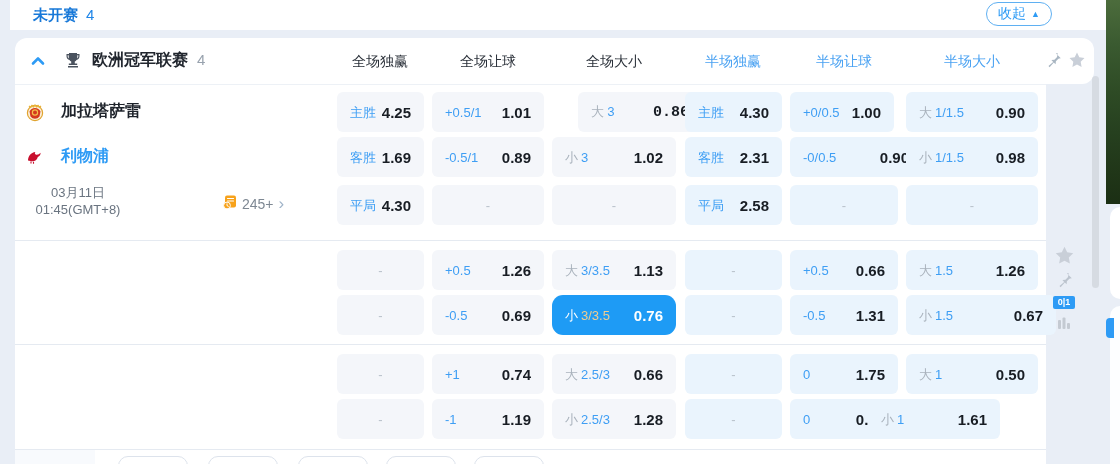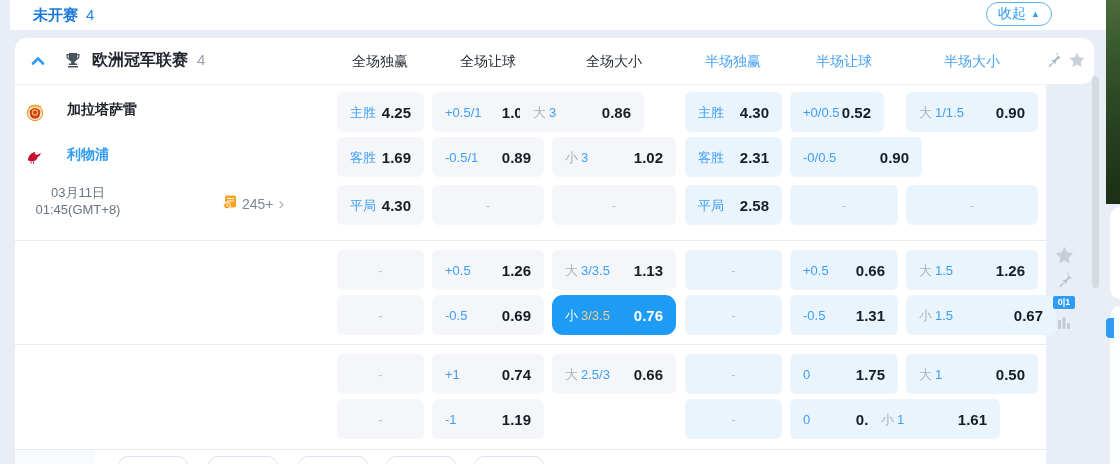--- a/index.html
+++ b/index.html
@@ -22,21 +22,21 @@
   .lh-abs{position:absolute;}
   .league-name{font-size:16px;font-weight:700;color:#21262E;}
   .league-count{font-size:15px;font-weight:400;color:#98A2AE;margin-left:9px;}
   .col-header{position:absolute;top:15px;transform:translateX(-50%);font-size:14px;white-space:nowrap;}
   .col-header.full{color:#2A3039;}
   .col-header.half{color:#4AA2F2;}
 
   
   .table-body{position:absolute;left:15px;top:84px;width:1031px;height:380px;background:#fff;}
   .sep{position:absolute;left:15px;width:1031px;height:1px;background:#E5EAF1;}
-  .team-name{position:absolute;left:52px;font-size:14px;font-weight:700;color:#1E232B;white-space:nowrap;}
+  .team-name{position:absolute;left:46px;font-size:16px;font-weight:700;color:#1E232B;white-space:nowrap;}
   .team-name.away{color:#2E9BF5;}
   .team-logo{position:absolute;left:10px;}
   .meta-date{position:absolute;left:7px;top:100px;width:112px;text-align:center;
     font-size:13px;line-height:17px;color:#6A7480;}
   .markets-link{position:absolute;left:207px;top:110px;display:flex;align-items:center;gap:4px;
     font-size:14px;color:#7E8893;cursor:pointer;}
   .markets-link .chev{color:#9FB3C8;font-size:17px;line-height:14px;margin-left:1px;}
 
   
   .cells{position:absolute;left:0;top:0;width:1120px;height:464px;pointer-events:none;padding-left:12px;}
@@ -166,31 +166,31 @@
 
   <div class="cells" id="odds-grid">
       <div class="cell full" style="left: 337px; width: 87px; top: 92px;">
         <span><span class="lab">主胜</span></span>
         <span class="val">4.25</span>
       </div>
       <div class="cell full" style="left: 432px; width: 112px; top: 92px;">
         <span><span class="lab">+0.5/1</span></span>
         <span class="val">1.01</span>
       </div>
-      <div class="cell full" style="left: 520px; width: 124px; top: 92px;">
+      <div class="cell full" style="left: 578px; width: 124px; top: 92px; font-family: Liberation Mono, monospace;">
         <span><span class="pre">大</span><span class="line">3</span></span>
         <span class="val">0.86</span>
       </div>
       <div class="cell half" style="left: 685px; width: 97px; top: 92px;">
         <span><span class="lab">主胜</span></span>
         <span class="val">4.30</span>
       </div>
-      <div class="cell half" style="left: 790px; width: 94px; top: 92px;">
+      <div class="cell half" style="left: 790px; width: 104px; top: 92px;">
         <span><span class="lab">+0/0.5</span></span>
-        <span class="val">0.52</span>
+        <span class="val">1.00</span>
       </div>
       <div class="cell half" style="left: 906px; width: 132px; top: 92px;">
         <span><span class="pre">大</span><span class="line">1/1.5</span></span>
         <span class="val">0.90</span>
       </div>
       <div class="cell full" style="left: 337px; width: 87px; top: 137px;">
         <span><span class="lab">客胜</span></span>
         <span class="val">1.69</span>
       </div>
       <div class="cell full" style="left: 432px; width: 112px; top: 137px;">
@@ -202,20 +202,24 @@
         <span class="val">1.02</span>
       </div>
       <div class="cell half" style="left: 685px; width: 97px; top: 137px;">
         <span><span class="lab">客胜</span></span>
         <span class="val">2.31</span>
       </div>
       <div class="cell half" style="left: 790px; width: 132px; top: 137px;">
         <span><span class="lab">-0/0.5</span></span>
         <span class="val">0.90</span>
       </div>
+      <div class="cell half" style="left: 906px; width: 132px; top: 137px;">
+        <span><span class="pre">小</span><span class="line">1/1.5</span></span>
+        <span class="val">0.98</span>
+      </div>
       <div class="cell full" style="left: 337px; width: 87px; top: 185px;">
         <span><span class="lab">平局</span></span>
         <span class="val">4.30</span>
       </div>
       <div class="cell full dashcell" style="left: 432px; width: 112px; top: 185px;">
         <span class="dash">-</span>
       </div>
       <div class="cell full dashcell" style="left: 552px; width: 124px; top: 185px;">
         <span class="dash">-</span>
       </div>
@@ -294,20 +298,24 @@
       <div class="cell half" style="left: 906px; width: 132px; top: 354px;">
         <span><span class="pre">大</span><span class="line">1</span></span>
         <span class="val">0.50</span>
       </div>
       <div class="cell full dashcell" style="left: 337px; width: 87px; top: 399px;">
         <span class="dash">-</span>
       </div>
       <div class="cell full" style="left: 432px; width: 112px; top: 399px;">
         <span><span class="lab">-1</span></span>
         <span class="val">1.19</span>
+      </div>
+      <div class="cell full" style="left: 552px; width: 124px; top: 399px;">
+        <span><span class="pre">小</span><span class="line">2.5/3</span></span>
+        <span class="val">1.28</span>
       </div>
       <div class="cell half dashcell" style="left: 685px; width: 97px; top: 399px;">
         <span class="dash">-</span>
       </div>
       <div class="cell half" style="left: 790px; width: 108px; top: 399px;">
         <span><span class="lab">0</span></span>
         <span class="val">0.47</span>
       </div>
       <div class="cell half" style="left: 868px; width: 132px; top: 399px;">
         <span><span class="pre">小</span><span class="line">1</span></span>

